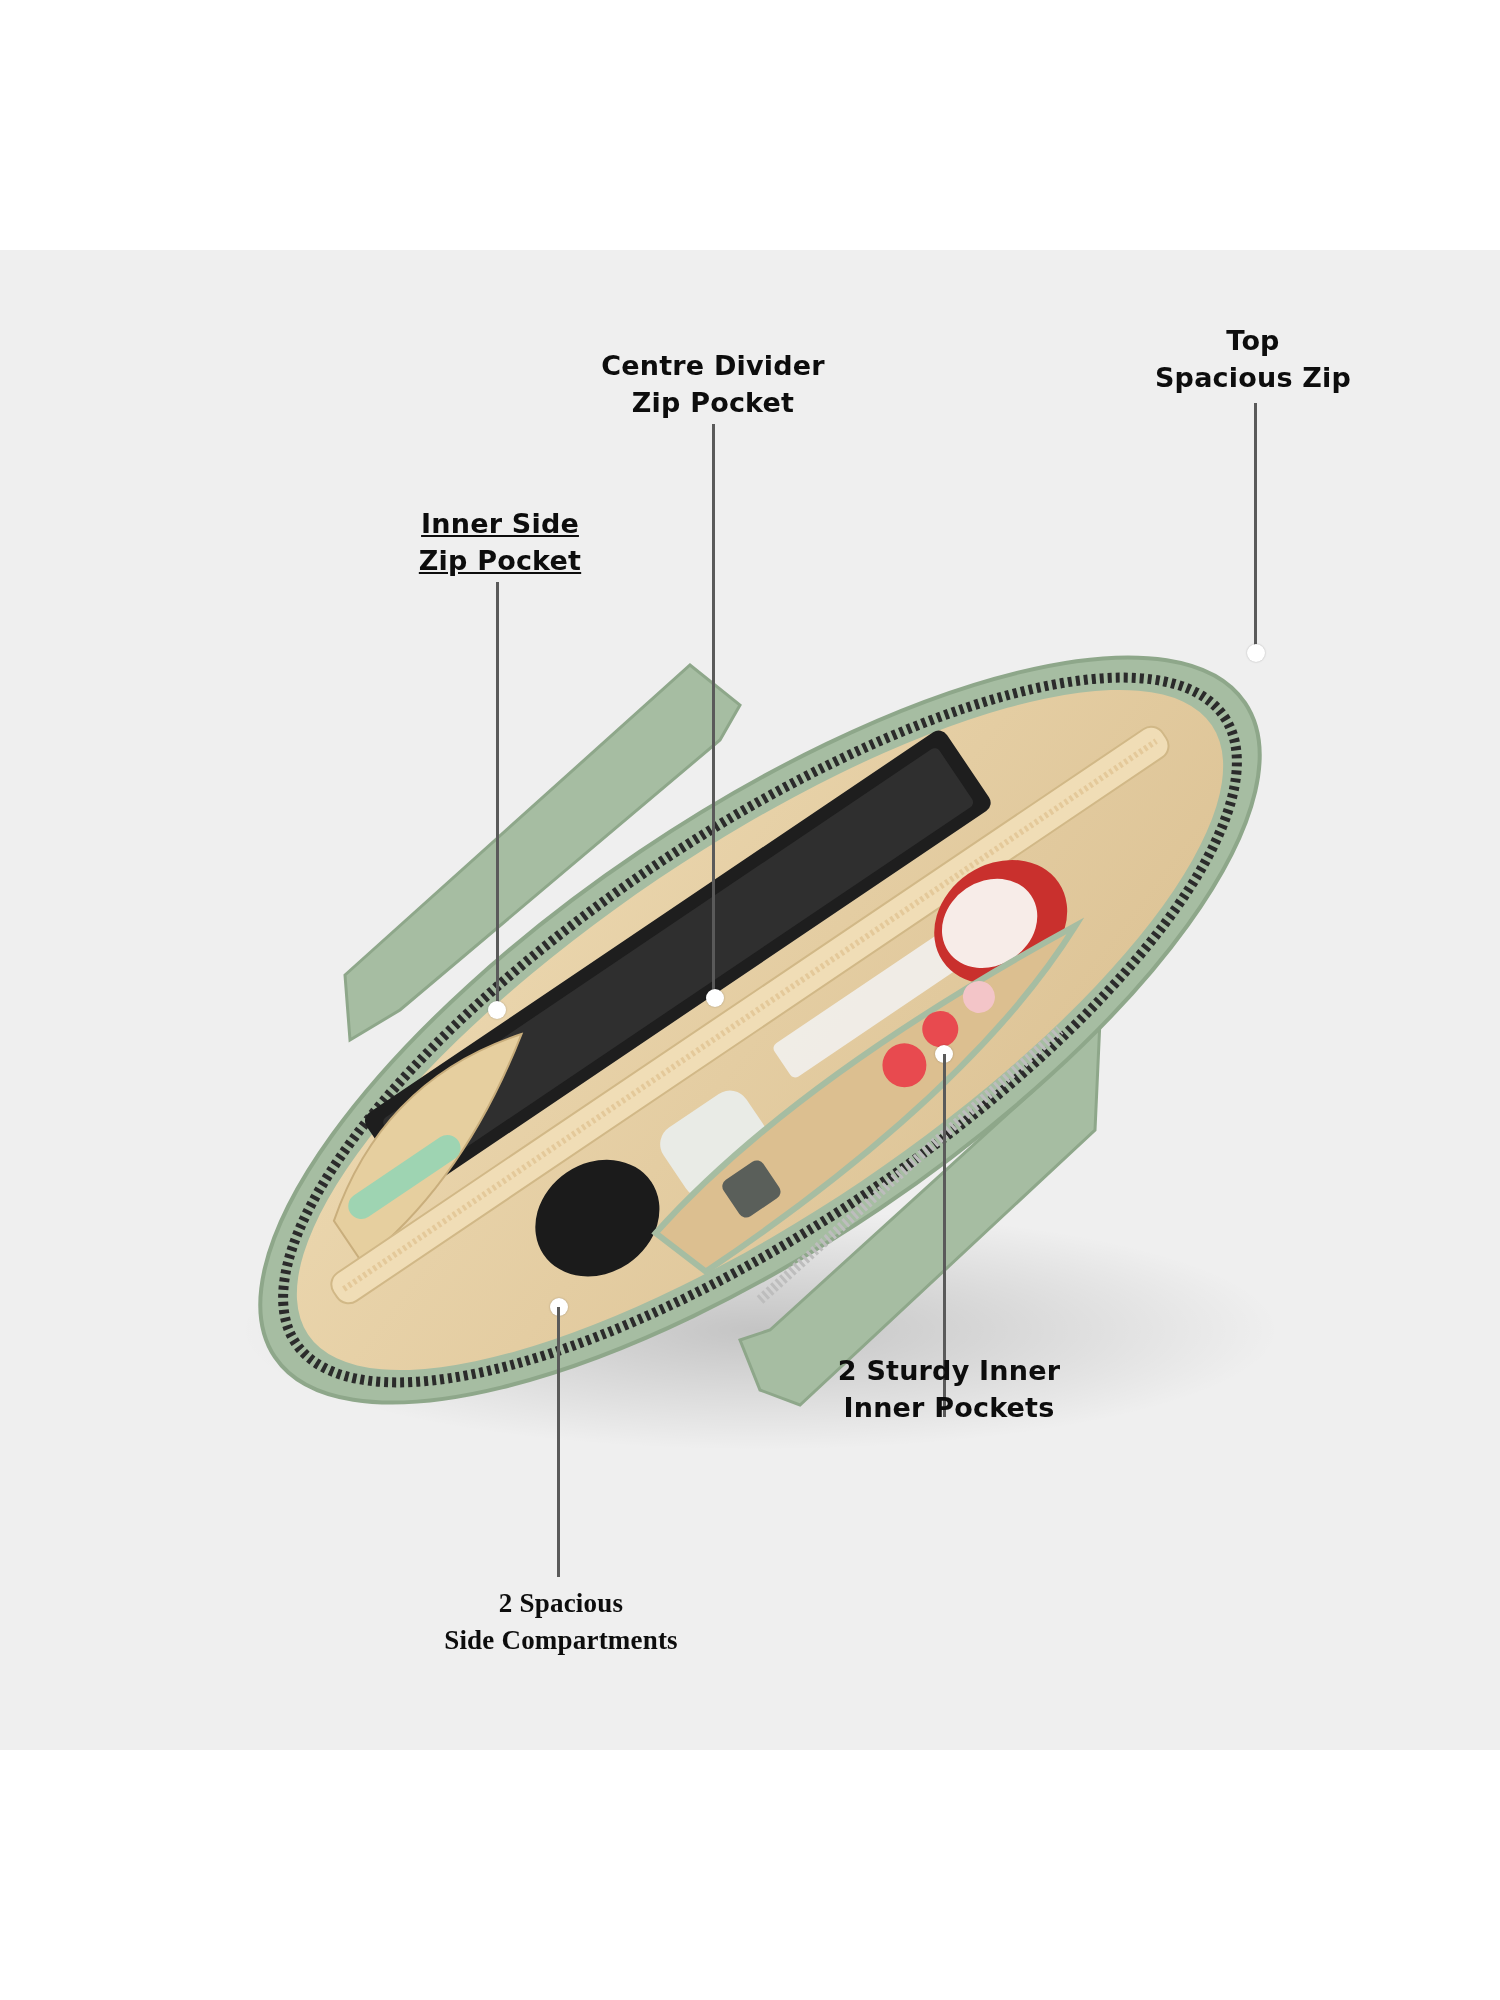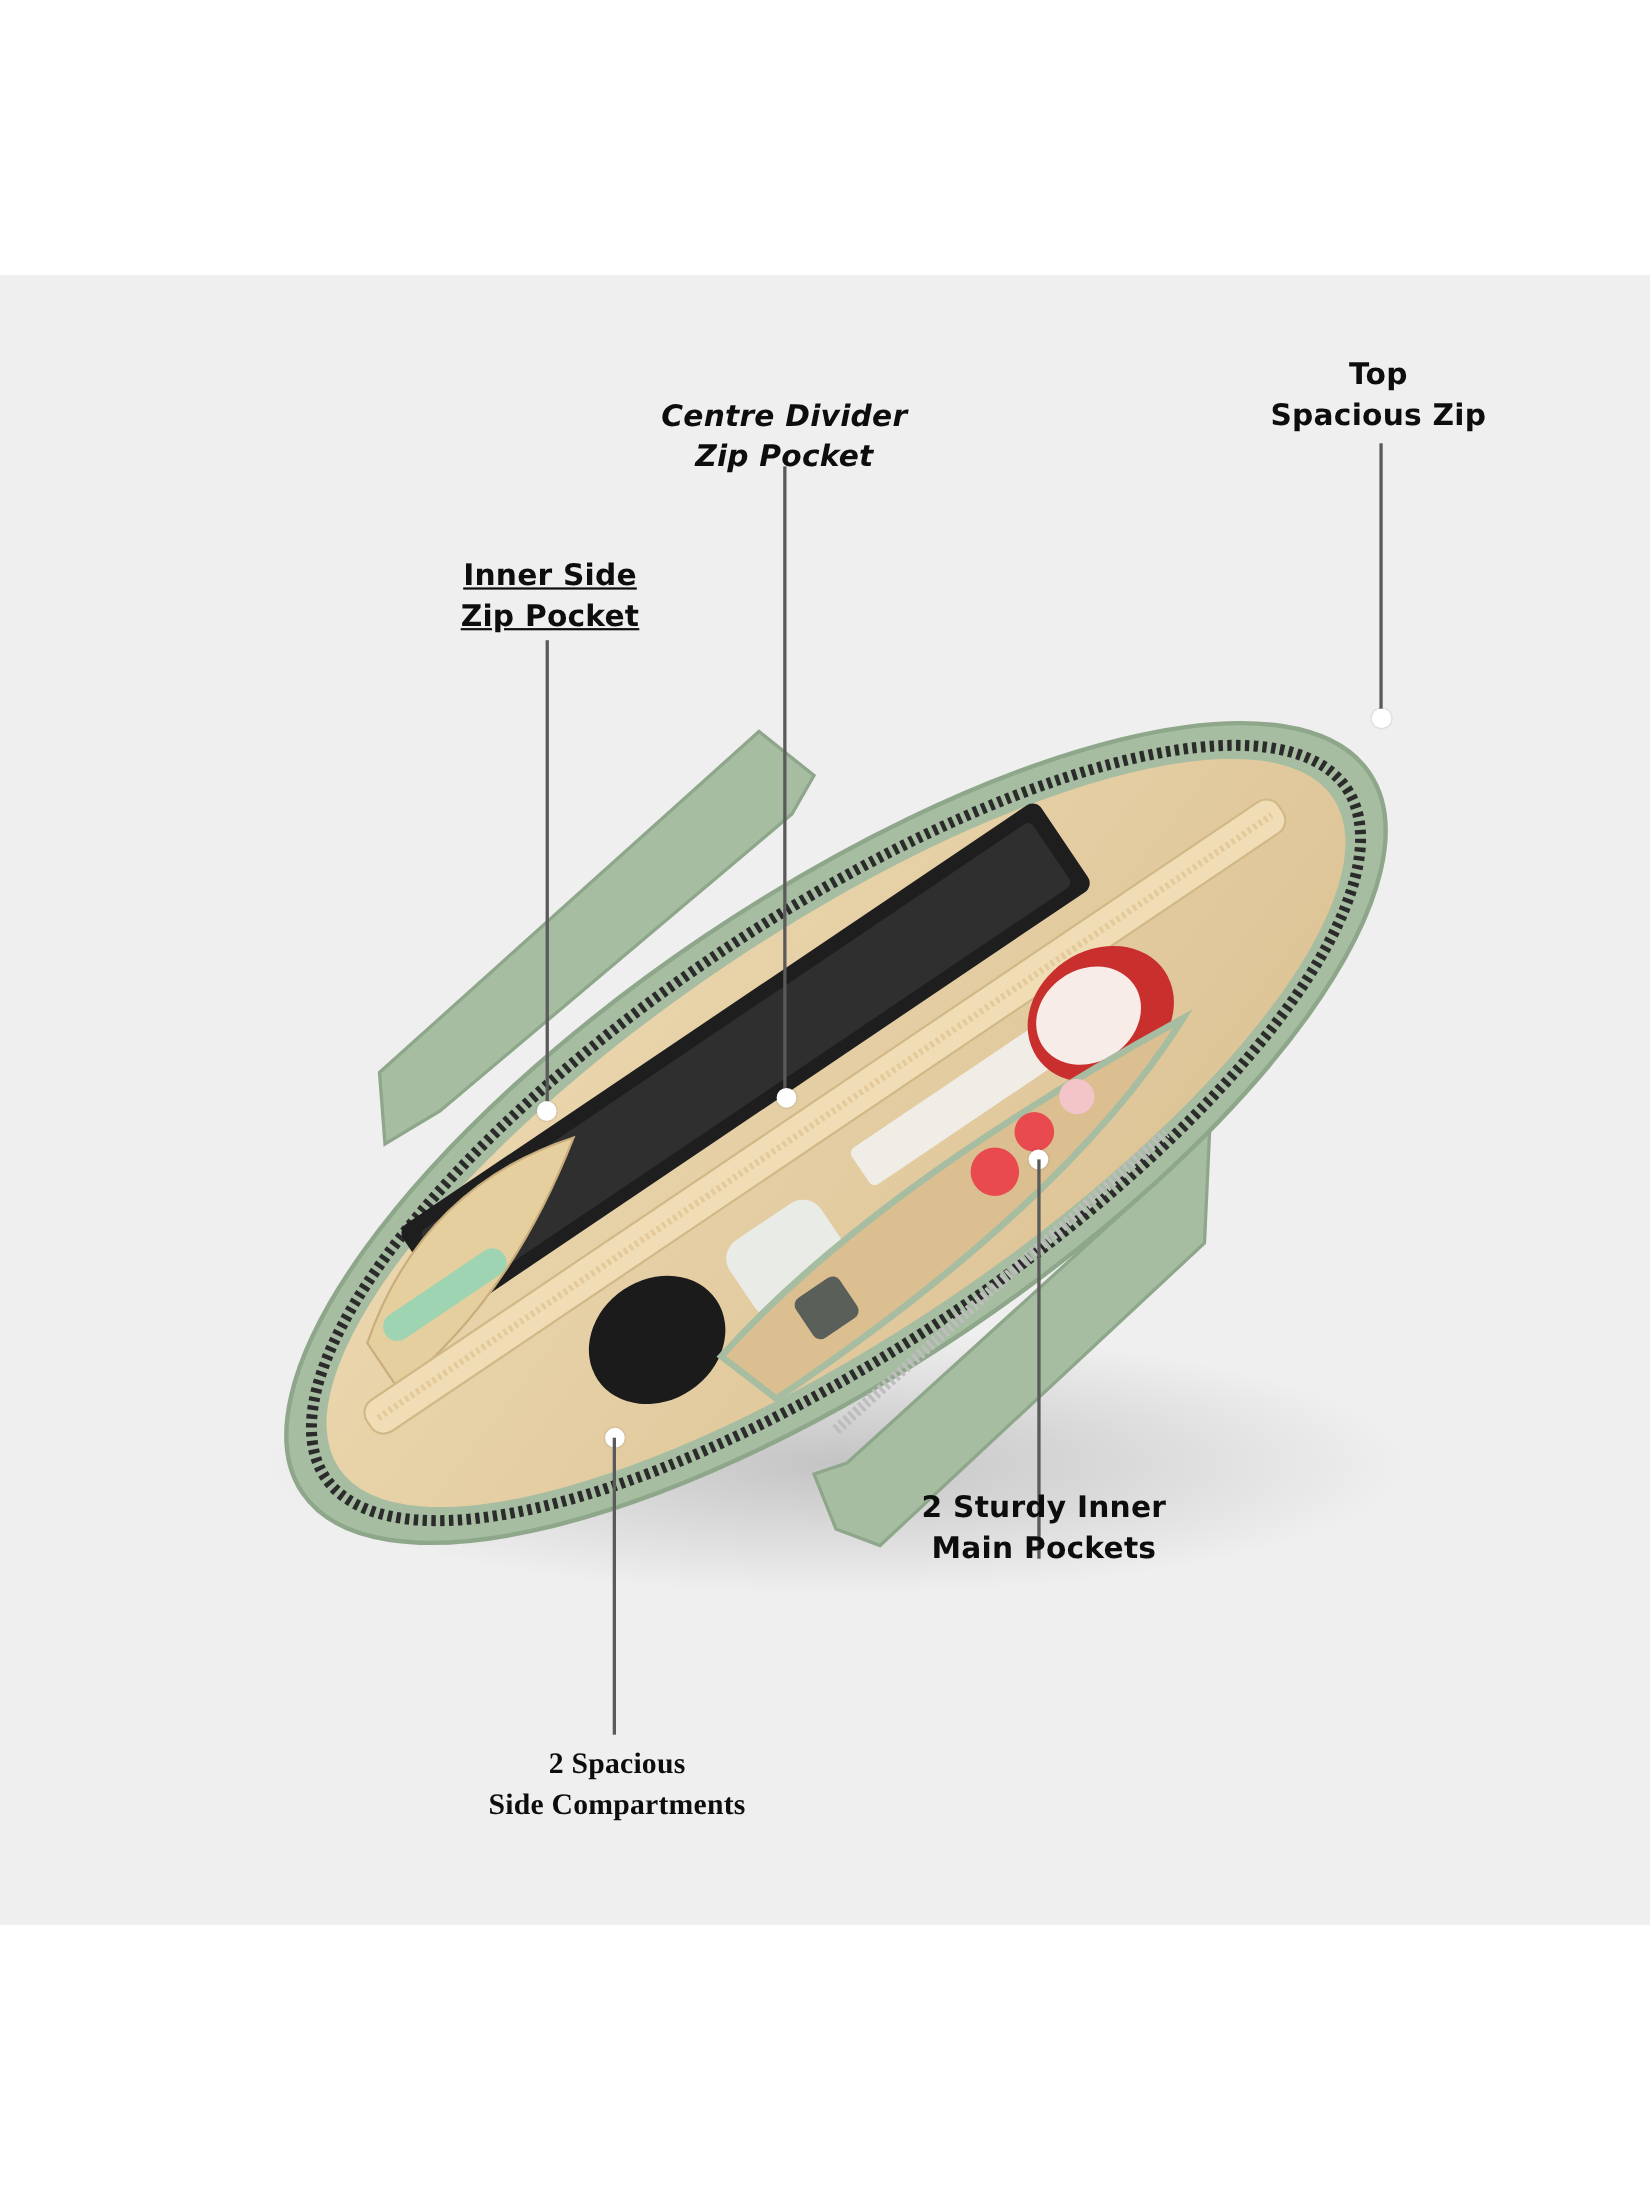--- a/index.html
+++ b/index.html
@@ -60,21 +60,21 @@
     <path d="M560 1140 Q760 1090 1080 1120 Q900 1200 580 1200 Z" fill="#dcbf90" stroke="#a6bda2" stroke-width="6"></path>
     <circle cx="860" cy="1140" r="22" fill="#e84a4f"></circle>
     <circle cx="910" cy="1130" r="18" fill="#e84a4f"></circle>
     <circle cx="960" cy="1125" r="16" fill="#f3c5c8"></circle>
     <rect x="640" y="1135" width="48" height="44" rx="8" fill="#5a5f5a"></rect>
   </g>
 
   <path d="M760 1300 L1060 1030" stroke="#bdbdbd" stroke-width="10" stroke-dasharray="3 3"></path>
 </svg>
 
-<div class="label" style="left:713px; top:360px;font-style:italic;">
+<div class="label" style="left:713px; top:347px;">
   <span>Centre Divider</span>
   <span>Zip Pocket</span>
 </div>
 <div class="leader" style="left:712px; top:424px; height:574px;"></div>
 <div class="dot" style="left:715px; top:998px;"></div>
 
 <div class="label" style="left:1253px; top:322px;">
   <span>Top</span>
   <span>Spacious Zip</span>
 </div>
@@ -85,21 +85,21 @@
   <span>Inner Side</span>
   <span>Zip Pocket</span>
 </div>
 <div class="leader" style="left:496px; top:582px; height:428px;"></div>
 <div class="dot" style="left:497px; top:1010px;"></div>
 
 <div class="dot" style="left:944px; top:1054px;"></div>
 <div class="leader" style="left:943px; top:1054px; height:363px;"></div>
 <div class="label" style="left:949px; top:1352px;">
   <span>2 Sturdy Inner</span>
-  <span>Main Pockets</span>
+  <span>Inner Pockets</span>
 </div>
 
 <div class="dot" style="left:559px; top:1307px;"></div>
 <div class="leader" style="left:557px; top:1307px; height:270px;"></div>
 <div class="label" style="left:561px; top:1585px;font-family:Liberation Serif, serif;">
   <span>2 Spacious</span>
   <span>Side Compartments</span>
 </div>
 
 </body></html>

